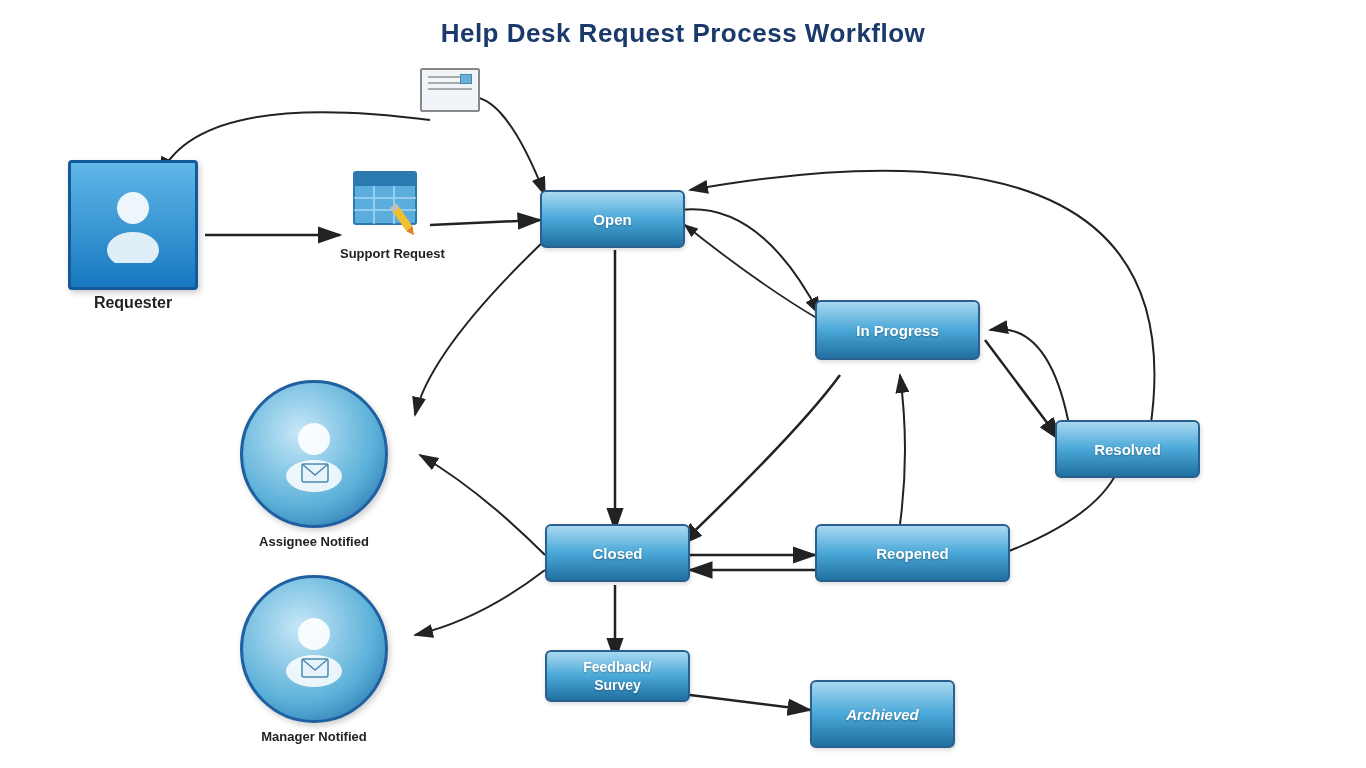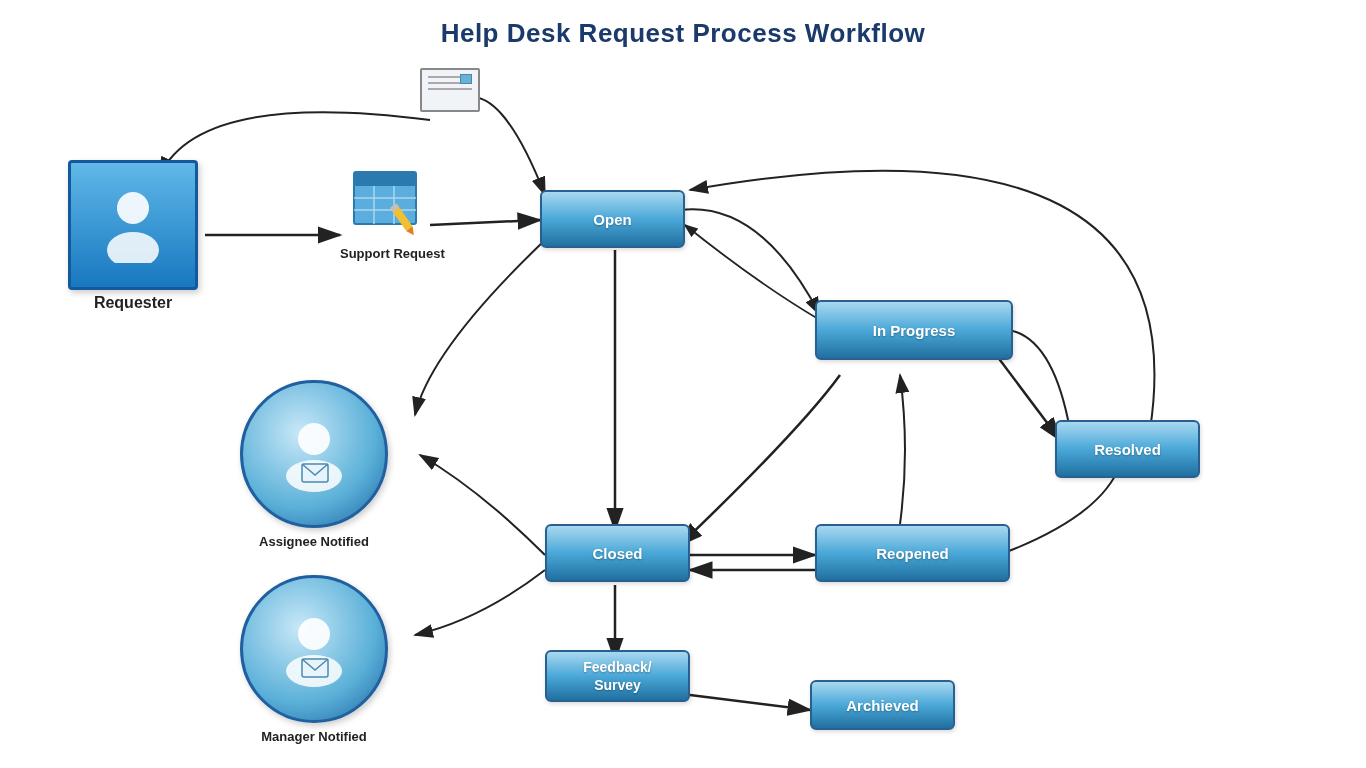--- a/index.html
+++ b/index.html
@@ -217,21 +217,21 @@
     <div class="support-label">Support Request</div>
   </div>
 
   <div class="node" style="left:540px; top:190px;">
     <div class="state-box" style="width:145px; height:58px;">
       <span>Open</span>
     </div>
   </div>
 
   <div class="node" style="left:815px; top:300px;">
-    <div class="state-box" style="width:198px; height:60px;">
+    <div class="state-box" style="width:165px; height:60px;">
       <span>In Progress</span>
     </div>
   </div>
 
   <div class="node" style="left:1055px; top:420px;">
     <div class="state-box" style="width:145px; height:58px;">
       <span>Resolved</span>
     </div>
   </div>
 
@@ -248,21 +248,21 @@
   </div>
 
   <div class="node" style="left:545px; top:650px;">
     <div class="state-box" style="width:145px; height:52px; font-size:14px; line-height:1.3;">
       <span style="white-space:pre-line;">Feedback/
 Survey</span>
     </div>
   </div>
 
   <div class="node" style="left:810px; top:680px;">
-    <div class="state-box" style="width:145px; height:50px;">
+    <div class="state-box" style="width:145px; height:68px;font-style:italic;">
       <span>Archieved</span>
     </div>
   </div>
 
   <div class="node" style="left:240px; top:380px;">
     <div class="circle-node" style="width:148px;height:148px;">
       <svg width="80" height="80" viewBox="0 0 80 80">
         <circle cx="40" cy="25" r="16" fill="white" opacity="0.9"></circle>
         <ellipse cx="40" cy="62" rx="28" ry="16" fill="white" opacity="0.85"></ellipse>
 

